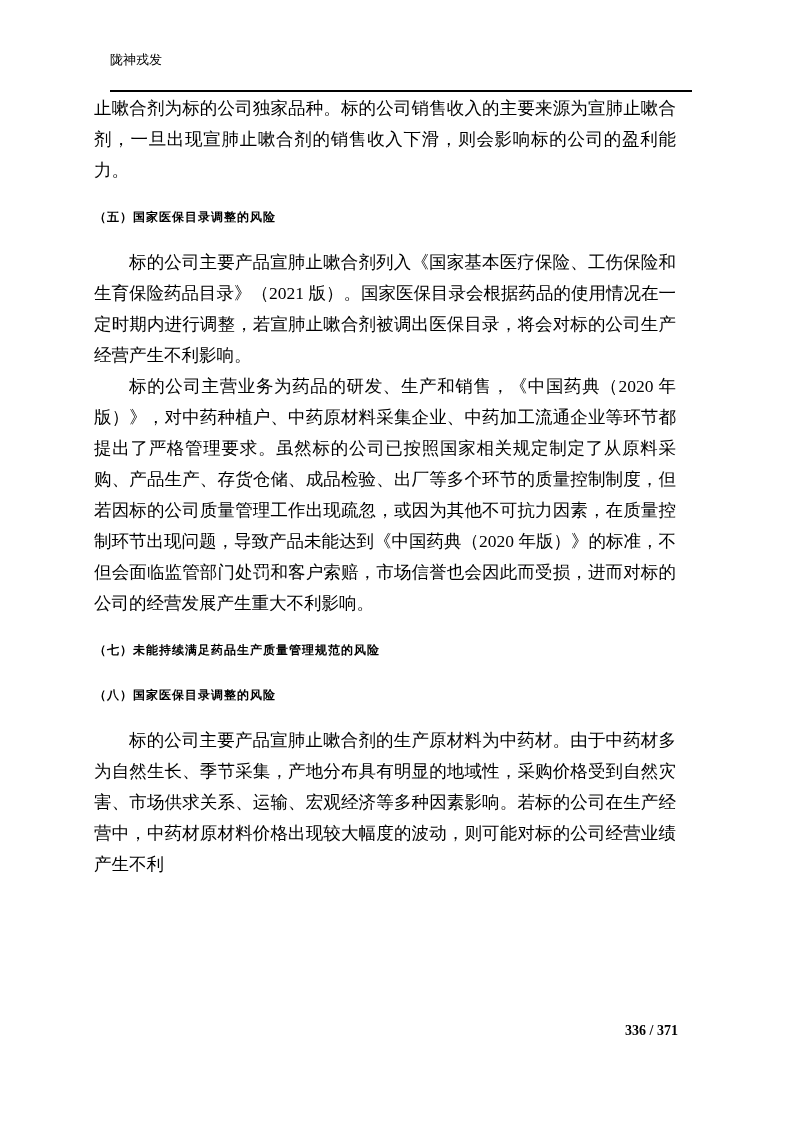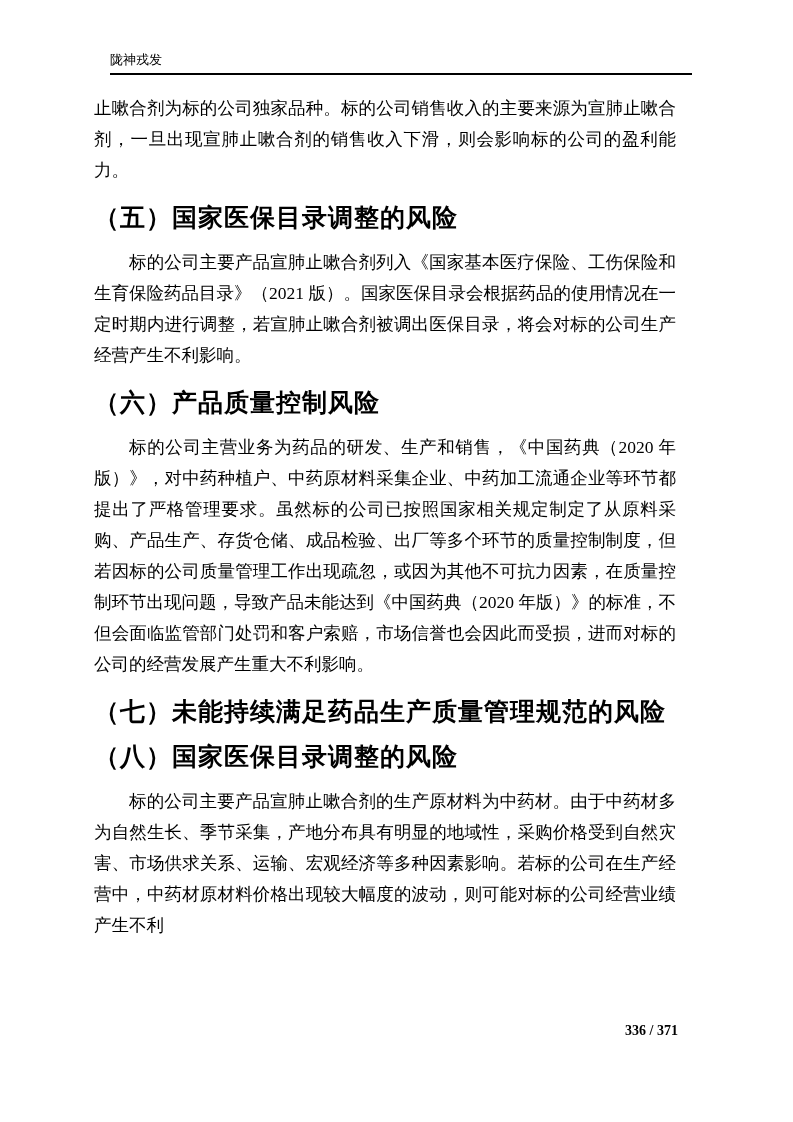--- a/index.html
+++ b/index.html
@@ -22,21 +22,21 @@
     position: absolute;
     top: 50px;
     left: 110px;
     width: 582px;
     display: flex;
     justify-content: space-between;
     align-items: flex-end;
     font-size: 13px;
     line-height: 20px;
     border-bottom: 2px solid #000000;
-    padding-bottom: 3px;
+    padding-bottom: 20px;
   }
   .header .hdr-left  { white-space: nowrap; }
   .header .hdr-right { white-space: nowrap; }
   
   .doc-body {
     position: absolute;
     top: 93px;
     left: 94px;
     width: 582px;
   }
@@ -45,23 +45,23 @@
     font-size: 17.5px;
     line-height: 31px;
     text-align: justify;
     text-justify: inter-character;
     text-indent: 2em;
     word-break: break-all;
   }
   .para.no-indent { text-indent: 0; }
   .sec-heading {
     margin: 17px 0 16px 0;
-    font-family: Liberation Sans, sans-serif;
+    font-family: Liberation Serif, serif;
     font-weight: 700;
-    font-size: 25px;
+    font-size: 12px;
     line-height: 28px;
     letter-spacing: 1px;
   }
   
   .page-number {
     position: absolute;
     top: 1022px;
     right: 115px;
     font-size: 14px;
     font-weight: 700;
@@ -79,21 +79,20 @@
     <span class="hdr-left">陇神戎发</span>
   </div>
 
   <div class="doc-body">
 
     <p class="para no-indent">止嗽合剂为标的公司独家品种。标的公司销售收入的主要来源为宣肺止嗽合剂，一旦出现宣肺止嗽合剂的销售收入下滑，则会影响标的公司的盈利能力。</p>
 
     <h2 class="sec-heading">（五）国家医保目录调整的风险</h2>
     <p class="para">标的公司主要产品宣肺止嗽合剂列入《国家基本医疗保险、工伤保险和生育保险药品目录》（2021 版）。国家医保目录会根据药品的使用情况在一定时期内进行调整，若宣肺止嗽合剂被调出医保目录，将会对标的公司生产经营产生不利影响。</p>
 
-    <h2 class="sec-heading">（六）产品质量控制风险</h2>
     <p class="para">标的公司主营业务为药品的研发、生产和销售，《中国药典（2020 年版）》，对中药种植户、中药原材料采集企业、中药加工流通企业等环节都提出了严格管理要求。虽然标的公司已按照国家相关规定制定了从原料采购、产品生产、存货仓储、成品检验、出厂等多个环节的质量控制制度，但若因标的公司质量管理工作出现疏忽，或因为其他不可抗力因素，在质量控制环节出现问题，导致产品未能达到《中国药典（2020 年版）》的标准，不但会面临监管部门处罚和客户索赔，市场信誉也会因此而受损，进而对标的公司的经营发展产生重大不利影响。</p>
 
     <h2 class="sec-heading">（七）未能持续满足药品生产质量管理规范的风险</h2>
 
     <h2 class="sec-heading">（八）国家医保目录调整的风险</h2>
     <p class="para">标的公司主要产品宣肺止嗽合剂的生产原材料为中药材。由于中药材多为自然生长、季节采集，产地分布具有明显的地域性，采购价格受到自然灾害、市场供求关系、运输、宏观经济等多种因素影响。若标的公司在生产经营中，中药材原材料价格出现较大幅度的波动，则可能对标的公司经营业绩产生不利</p>
 
   </div>
 
   <div class="page-number">336 / 371</div>

